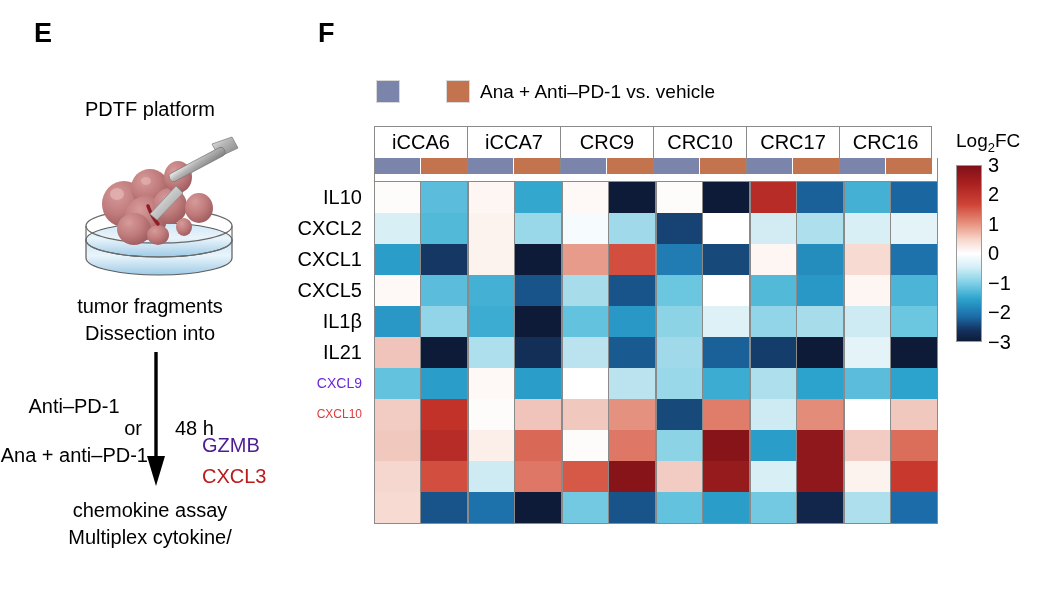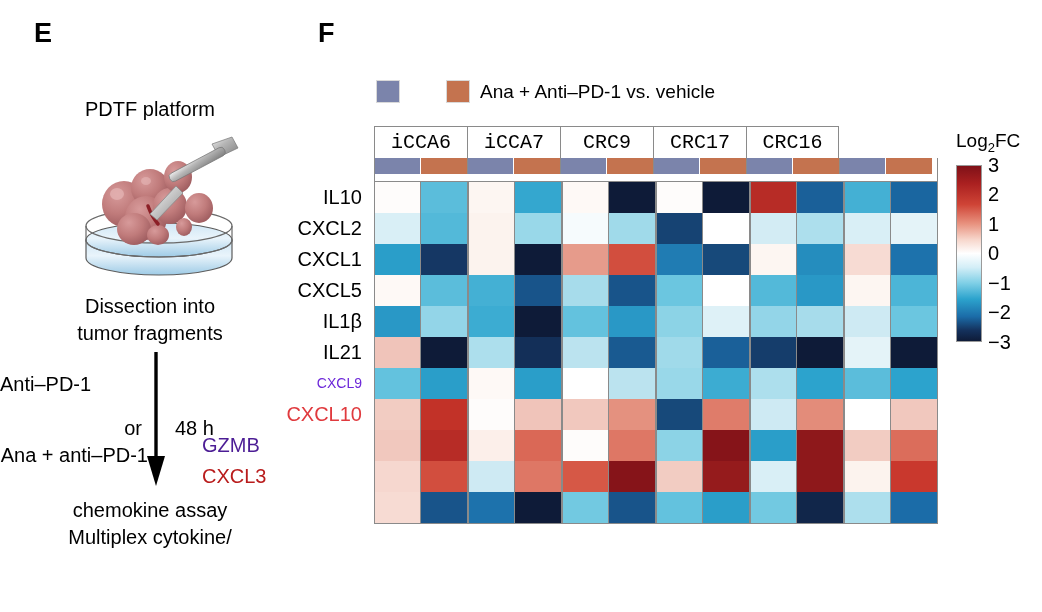--- a/index.html
+++ b/index.html
@@ -26,22 +26,22 @@
     position:absolute;left:0;top:98px;width:300px;
     text-align:center;font-size:20px;
   }
   #dish-art{position:absolute;left:62px;top:132px;width:195px;height:150px;}
   #flow-text-1{
     position:absolute;left:0;top:293px;width:300px;text-align:center;
     font-size:20px;line-height:27px;
   }
   #arrow-wrap{position:absolute;left:145px;top:352px;width:22px;height:136px;}
   #cond-left{
-    position:absolute;left:0;top:371px;width:148px;
-    text-align:left;font-size:20px;line-height:27px;
+    position:absolute;left:0;top:393px;width:148px;
+    text-align:center;font-size:20px;line-height:27px;
   }
   #cond-or{position:absolute;left:0;top:417px;width:142px;text-align:right;font-size:20px;}
   #time-label{position:absolute;left:175px;top:417px;font-size:20px;}
   #flow-text-2{
     position:absolute;left:0;top:497px;width:300px;text-align:center;
     font-size:20px;line-height:27px;
   }
 
   
   #panelF{position:absolute;left:312px;top:0;width:730px;height:612px;}
@@ -50,21 +50,21 @@
     position:absolute;left:64px;top:80px;
     display:flex;align-items:center;gap:0px;font-size:19px;
   }
   .leg-item{display:flex;align-items:center;}
   .leg-swatch{width:22px;height:21px;border:1px solid #d9d9d9;}
   .leg-text{margin-left:10px;white-space:nowrap;}
   .leg-gap{width:46px;}
 
   #hm-area{position:absolute;left:62px;top:126px;}
 
-  #hm-colheads{display:flex;height:32px;font-family:Liberation Mono, monospace;}
+  #hm-colheads{display:flex;height:32px;}
   .colhead{
     display:flex;align-items:center;justify-content:center;
     font-size:20px;
     border-left:1px solid #8a8a8a;
     border-top:1px solid #8a8a8a;
     box-sizing:border-box;
     background:#fff;
   }
   .colhead:last-child{border-right:1px solid #8a8a8a;}
 
@@ -175,22 +175,22 @@
     </g>
 
     <g>
       <path d="M150,12 L170,5 L176,16 L157,25 Z" fill="url(#gHandle)" stroke="#777" stroke-width="0.7"></path>
       <rect x="104" y="28" width="62" height="9" rx="4" transform="rotate(-28 135 32)" fill="url(#gHandle)" stroke="#777" stroke-width="0.7"></rect>
       <path d="M88,82 L114,54 L121,61 L95,88 Z" fill="url(#gBlade)" stroke="#8a8a8a" stroke-width="0.8"></path>
     </g>
   </svg>
 
   <div id="flow-text-1">
+      <div>tumor fragments</div>
       <div>Dissection into</div>
-      <div>tumor fragments</div>
     </div>
 
   <svg id="arrow-wrap" viewBox="0 0 22 136">
     <line x1="11" y1="0" x2="11" y2="110" stroke="#000" stroke-width="3.4"></line>
     <polygon points="11,134 2,104 20,104" fill="#000"></polygon>
   </svg>
 
   <div id="cond-left">Anti–PD-1</div>
   <div id="cond-or">
     <span>or</span>
@@ -221,28 +221,29 @@
 
   <div id="hm-area">
     <div id="row-labels" style="top: 56px; left: -172px;">
         <div style="position: static; width: 160px; text-align: right; font-size: 20px; height: 31px; line-height: 31px;">IL10</div>
         <div style="position: static; width: 160px; text-align: right; font-size: 20px; height: 31px; line-height: 31px;">CXCL2</div>
         <div style="position: static; width: 160px; text-align: right; font-size: 20px; height: 31px; line-height: 31px;">CXCL1</div>
         <div style="position: static; width: 160px; text-align: right; font-size: 20px; height: 31px; line-height: 31px;">CXCL5</div>
         <div style="position: static; width: 160px; text-align: right; font-size: 20px; height: 31px; line-height: 31px;">IL1β</div>
         <div style="position: static; width: 160px; text-align: right; font-size: 20px; height: 31px; line-height: 31px;">IL21</div>
         <div style="position: static; width: 160px; text-align: right; font-size: 14px; height: 31px; line-height: 31px; color: #6d28d9;">CXCL9</div>
-        <div style="position: static; width: 160px; text-align: right; font-size: 20px; height: 31px; line-height: 31px; color: rgb(224, 58, 62);">CXCL10</div>
+        <div style="position: static; width: 160px; text-align: right; font-size: 12px; height: 31px; line-height: 31px; color: rgb(224, 58, 62);">CXCL10</div>
         <div style="position: static; width: 160px; text-align: left; font-size: 20px; height: 31px; line-height: 31px; color: #4c1d95;">GZMB</div>
         <div style="position: static; width: 160px; text-align: left; font-size: 20px; height: 31px; line-height: 31px; color: #b91c1c;">CXCL3</div>
       </div>
     <div id="hm-colheads">
         <div class="colhead" style="width: 93px;">iCCA6</div>
         <div class="colhead" style="width: 93px;">iCCA7</div>
         <div class="colhead" style="width: 93px;">CRC9</div>
+        <div class="colhead" style="width: 93px;">CRC10</div>
         <div class="colhead" style="width: 93px;">CRC17</div>
         <div class="colhead" style="width: 93px;">CRC16</div>
       </div>
     <div id="hm-groupstrip">
         <div class="grp">
           <div class="grp-cell" style="width: 45px; background: rgb(123, 132, 171); margin-right: 1px;"></div>
           <div class="grp-cell" style="width: 46px; background: rgb(196, 115, 79);"></div>
         </div>
         <div class="grp">
           <div class="grp-cell" style="width: 45px; background: rgb(123, 132, 171); margin-right: 1px;"></div>

